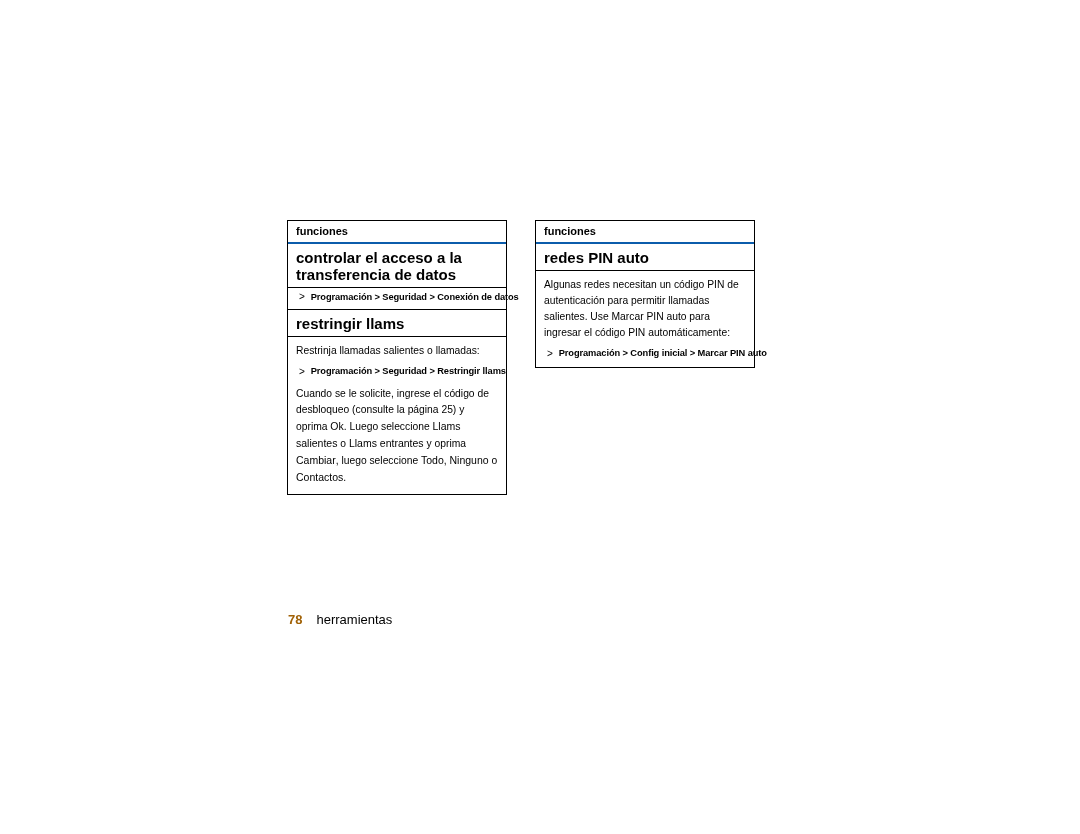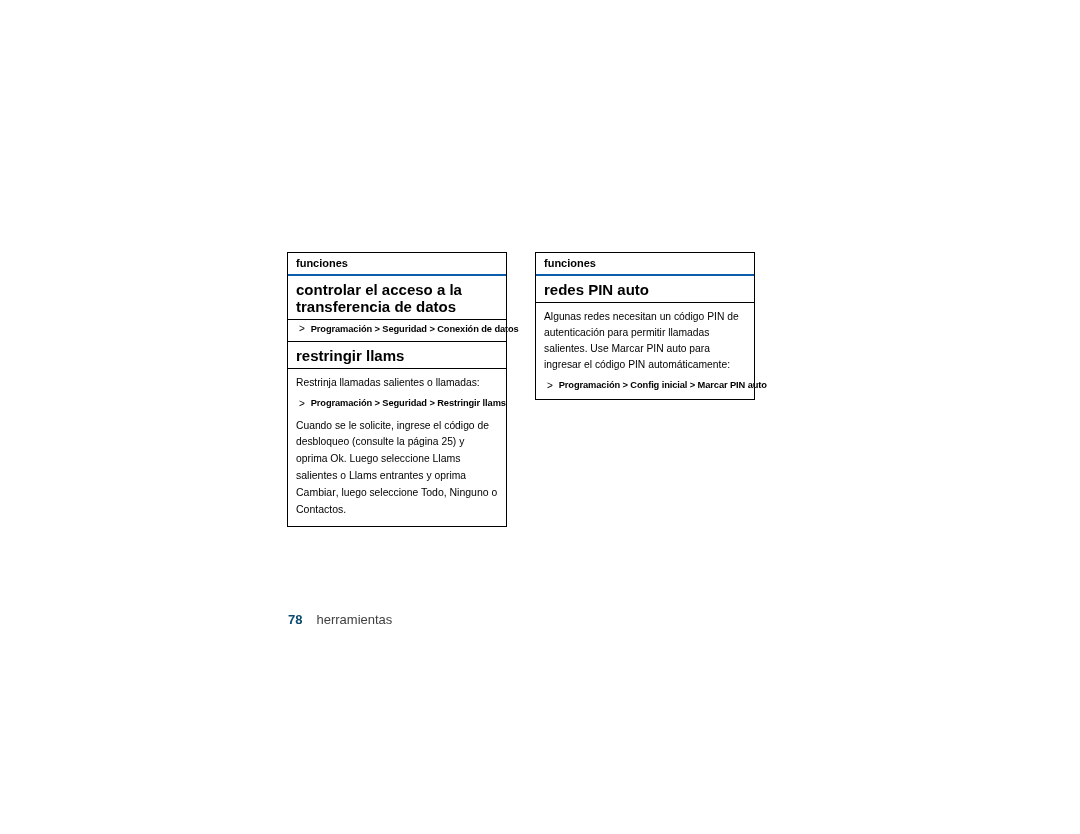--- a/index.html
+++ b/index.html
@@ -7,21 +7,21 @@
     padding: 0;
     width: 1080px;
     height: 834px;
     background: #fff;
     font-family: Arial, Helvetica, sans-serif;
     color: #000;
     position: relative;
   }
   .content {
     position: absolute;
-    top: 252px;
+    top: 220px;
     left: 287px;
     display: flex;
     gap: 28px;
   }
   .col {
     width: 218px;
     border: 1px solid #000;
   }
   .header {
     font-weight: bold;
@@ -64,25 +64,25 @@
     font-size: 10.5px;
   }
   .footer {
     position: absolute;
     left: 288px;
     top: 612px;
     font-size: 13px;
   }
   .page-num {
     font-weight: bold;
-    color: #0c4a6e;
+    color: #a16207;
     margin-right: 14px;
   }
   .footer-label {
-    color: #404040;
+    color: #000000;
   }
 </style>
 </head>
 <body>
 
 <div class="content">
   <div class="col">
     <div class="header">funciones</div>
     <div class="section-title">controlar el acceso a la transferencia de datos</div>
     <div class="path-line bordered">

